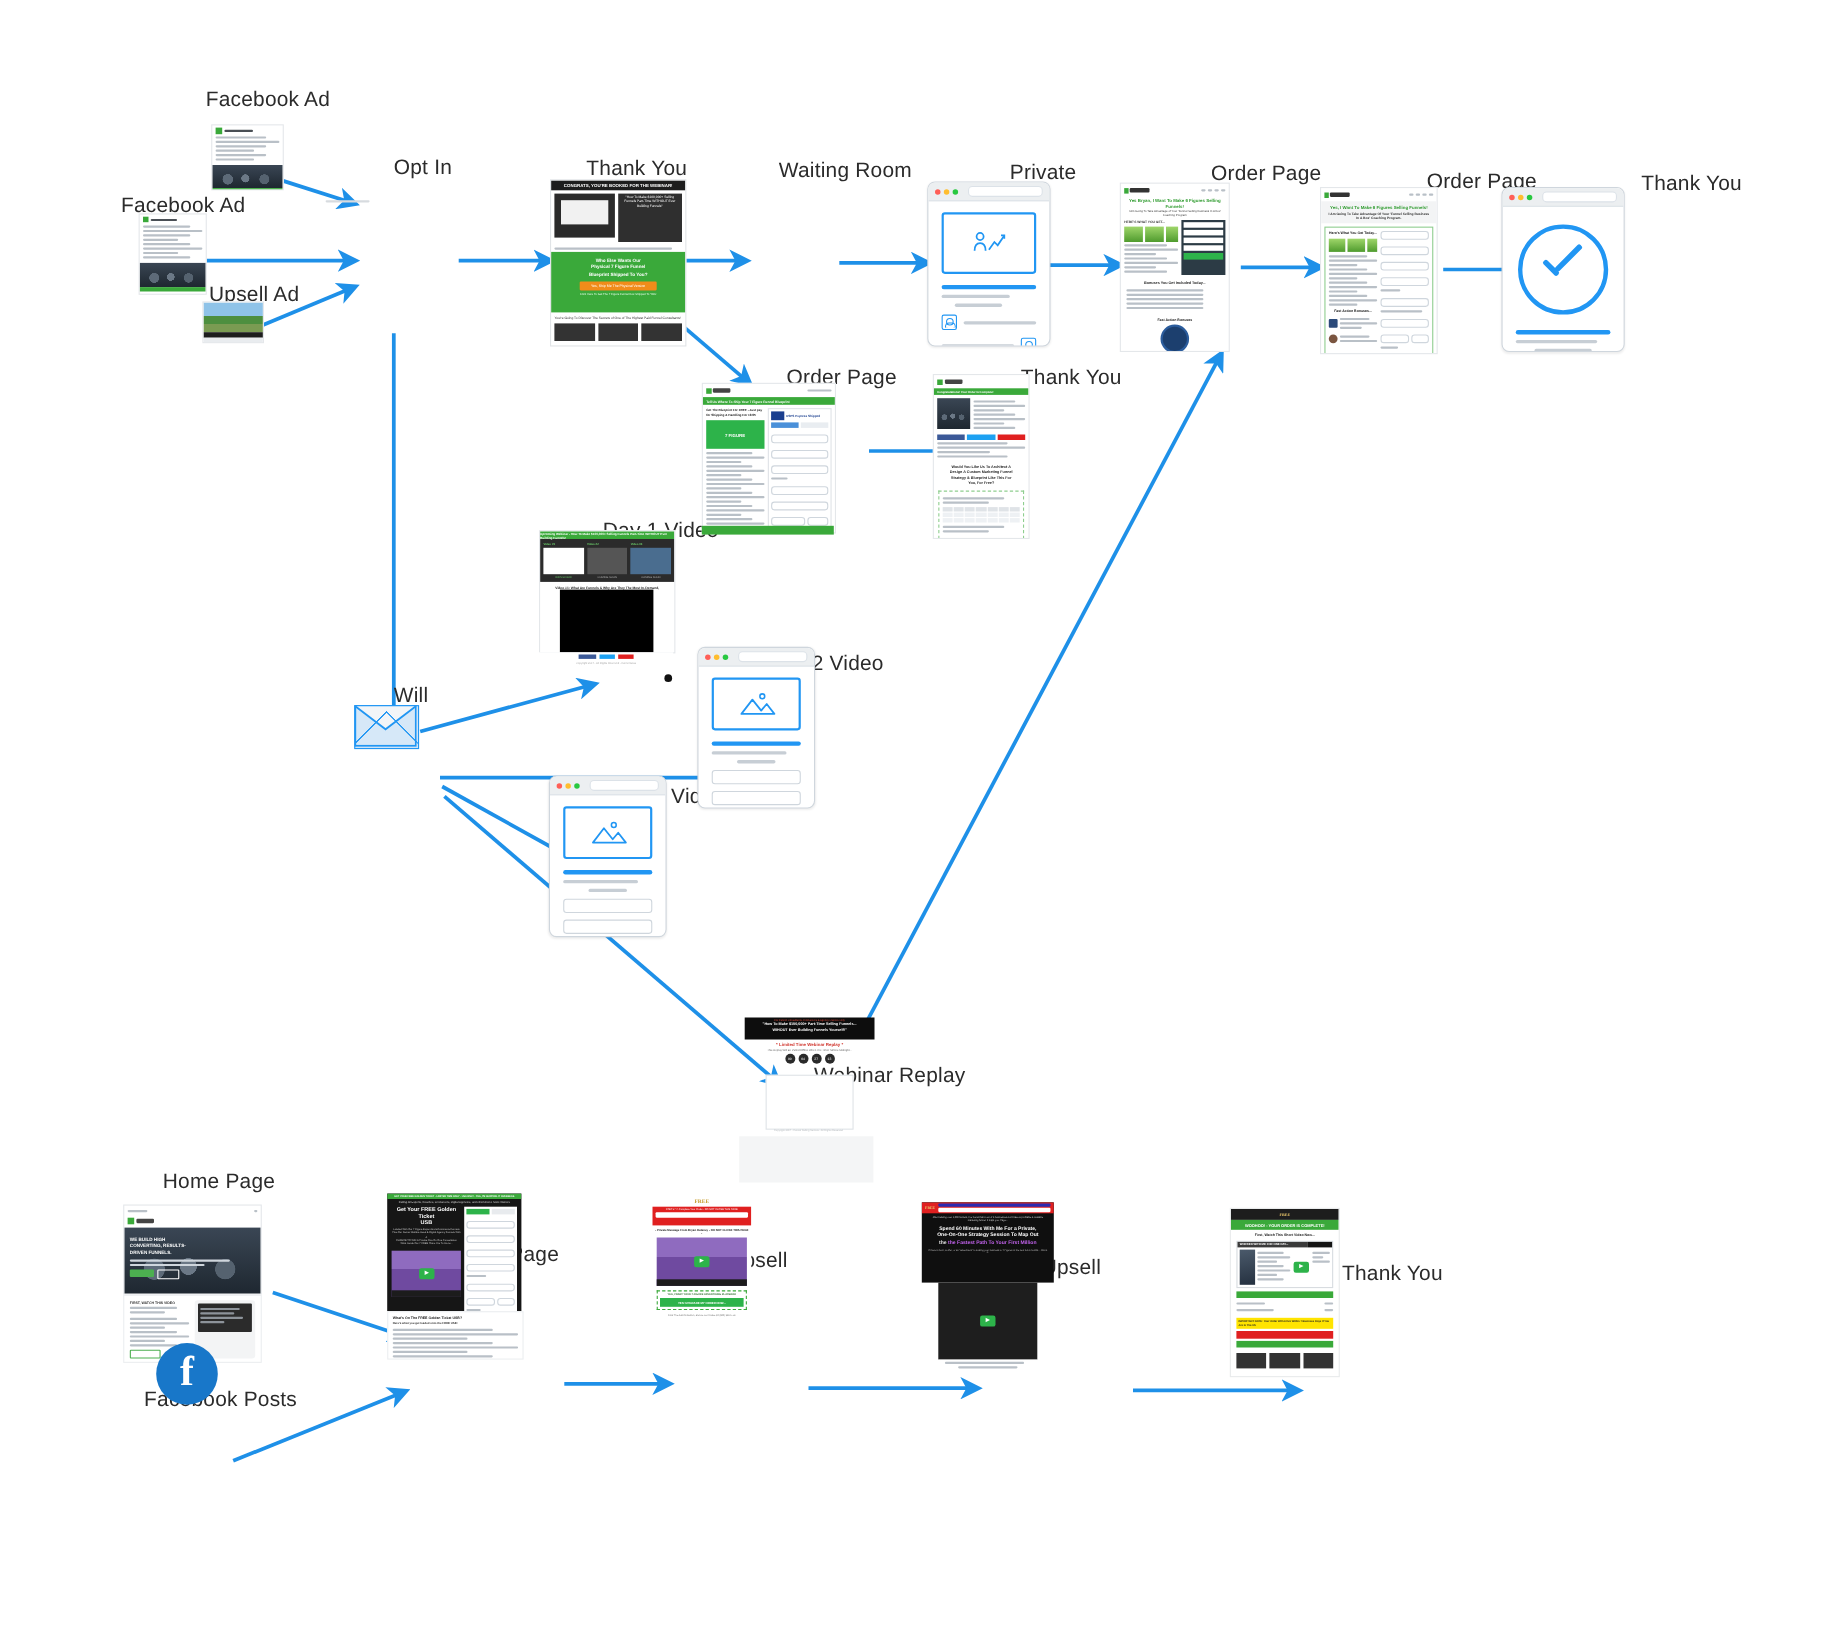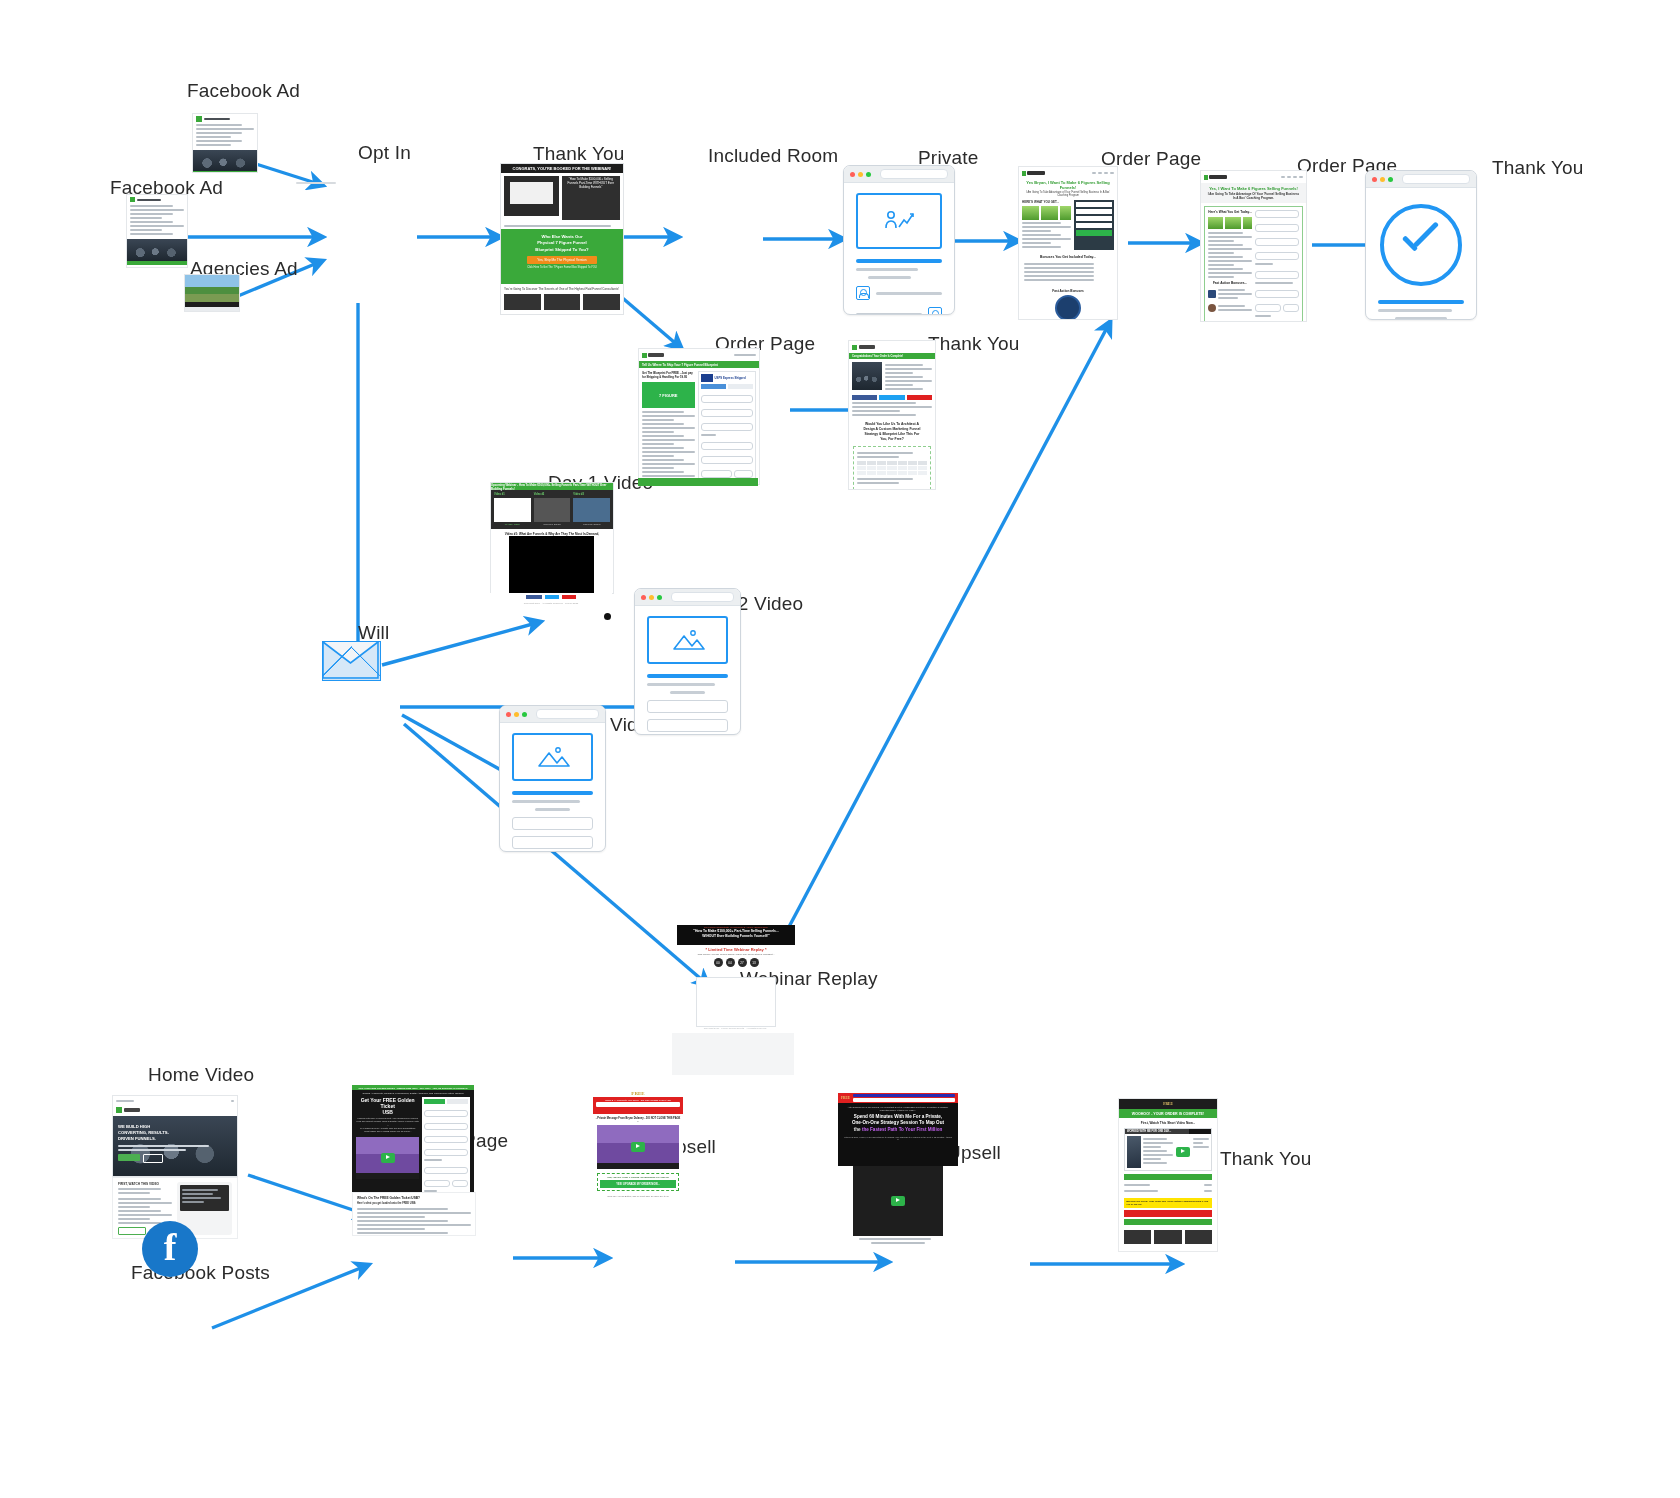--- a/index.html
+++ b/index.html
@@ -124,36 +124,36 @@
       <path d="M513,1258 L608,1258"></path>
 
       <path d="M735,1262 L888,1262"></path>
 
       <path d="M1030,1264 L1180,1264"></path>
     </g>
   </svg>
 
   <div class="lbl" style="left:187px;top:80px;">Facebook Ad</div>
   <div class="lbl" style="left:110px;top:177px;">Facebook Ad</div>
-  <div class="lbl" style="left:190px;top:258px;">Agencies Ad</div>
+  <div class="lbl" style="left:190px;top:258px;">Upsell Ad</div>
   <div class="lbl" style="left:358px;top:142px;">Opt In</div>
   <div class="lbl" style="left:533px;top:143px;">Thank You</div>
-  <div class="lbl" style="left:708px;top:145px;">Included Room</div>
+  <div class="lbl" style="left:708px;top:145px;">Waiting Room</div>
   <div class="lbl" style="left:918px;top:147px;">Private</div>
   <div class="lbl" style="left:1101px;top:148px;">Order Page</div>
   <div class="lbl" style="left:1297px;top:155px;">Order Page</div>
   <div class="lbl" style="left:1492px;top:157px;">Thank You</div>
   <div class="lbl" style="left:715px;top:333px;">Order Page</div>
   <div class="lbl" style="left:928px;top:333px;">Thank You</div>
   <div class="lbl" style="left:548px;top:472px;">Day 1 Video</div>
   <div class="lbl" style="left:698px;top:593px;">Day 2 Video</div>
   <div class="lbl" style="left:554px;top:714px;">Day 3 Video</div>
   <div class="lbl" style="left:358px;top:622px;">Will</div>
   <div class="lbl" style="left:740px;top:968px;">Webinar Replay</div>
-  <div class="lbl" style="left:148px;top:1064px;">Home Video</div>
+  <div class="lbl" style="left:148px;top:1064px;">Home Page</div>
   <div class="lbl" style="left:131px;top:1262px;">Facebook Posts</div>
   <div class="lbl" style="left:408px;top:1130px;">Order Page</div>
   <div class="lbl" style="left:662px;top:1136px;">Upsell</div>
   <div class="lbl" style="left:947px;top:1142px;">Upsell</div>
   <div class="lbl" style="left:1220px;top:1148px;">Thank You</div>
 
   <div class="mini" style="left:192px;top:113px;width:64px;height:58px;border:1px solid #e4e7ea;">
     <div style="padding:2px 3px;">
       <div style="display:flex;gap:2px;align-items:center;">
         <div style="width:6px;height:6px;background:#3aa93a;"></div>

